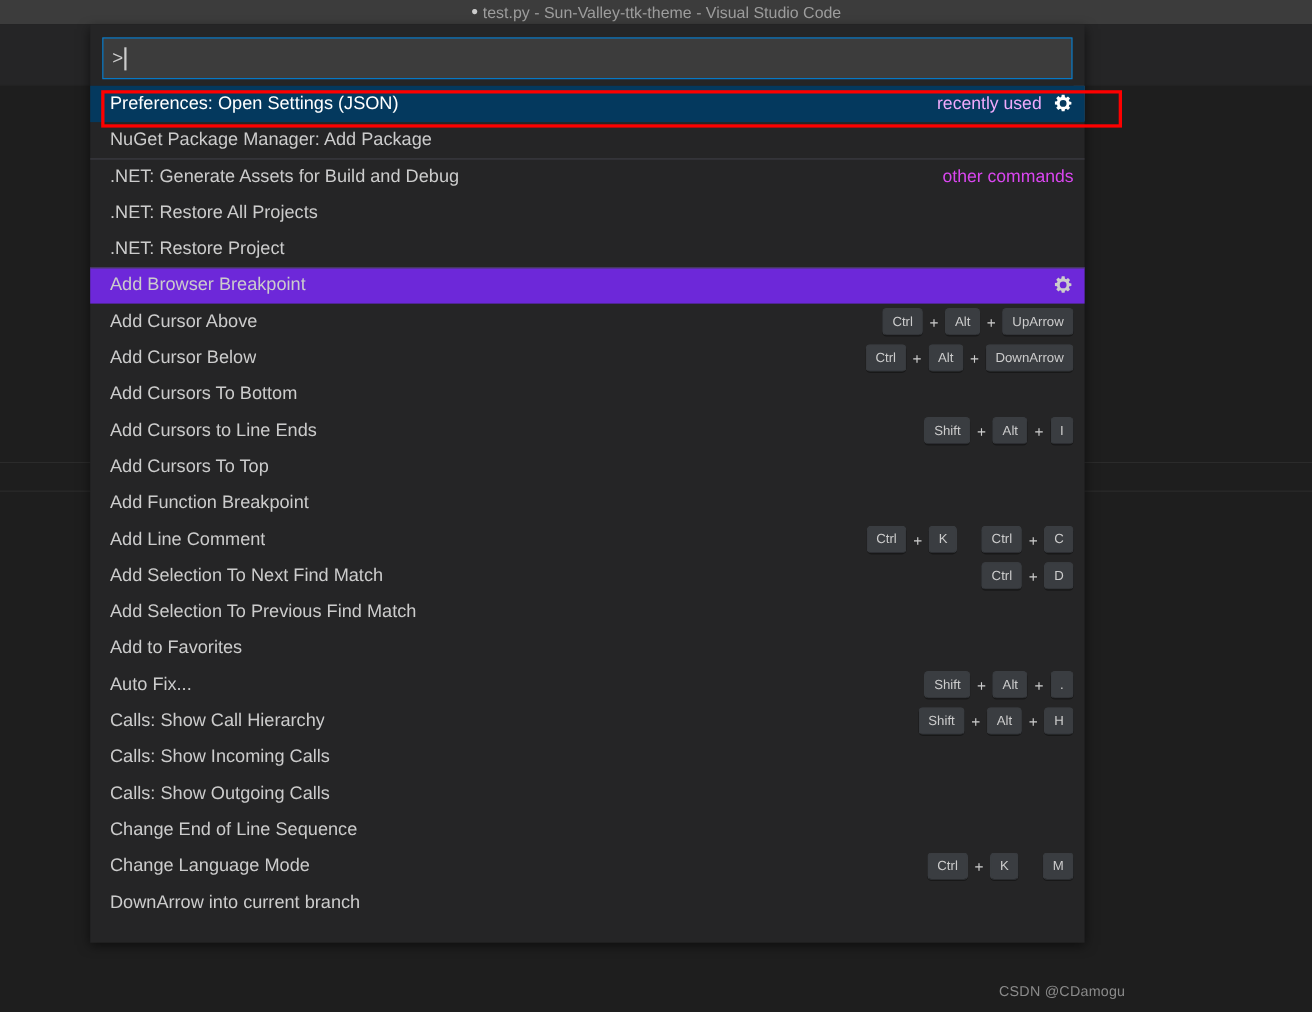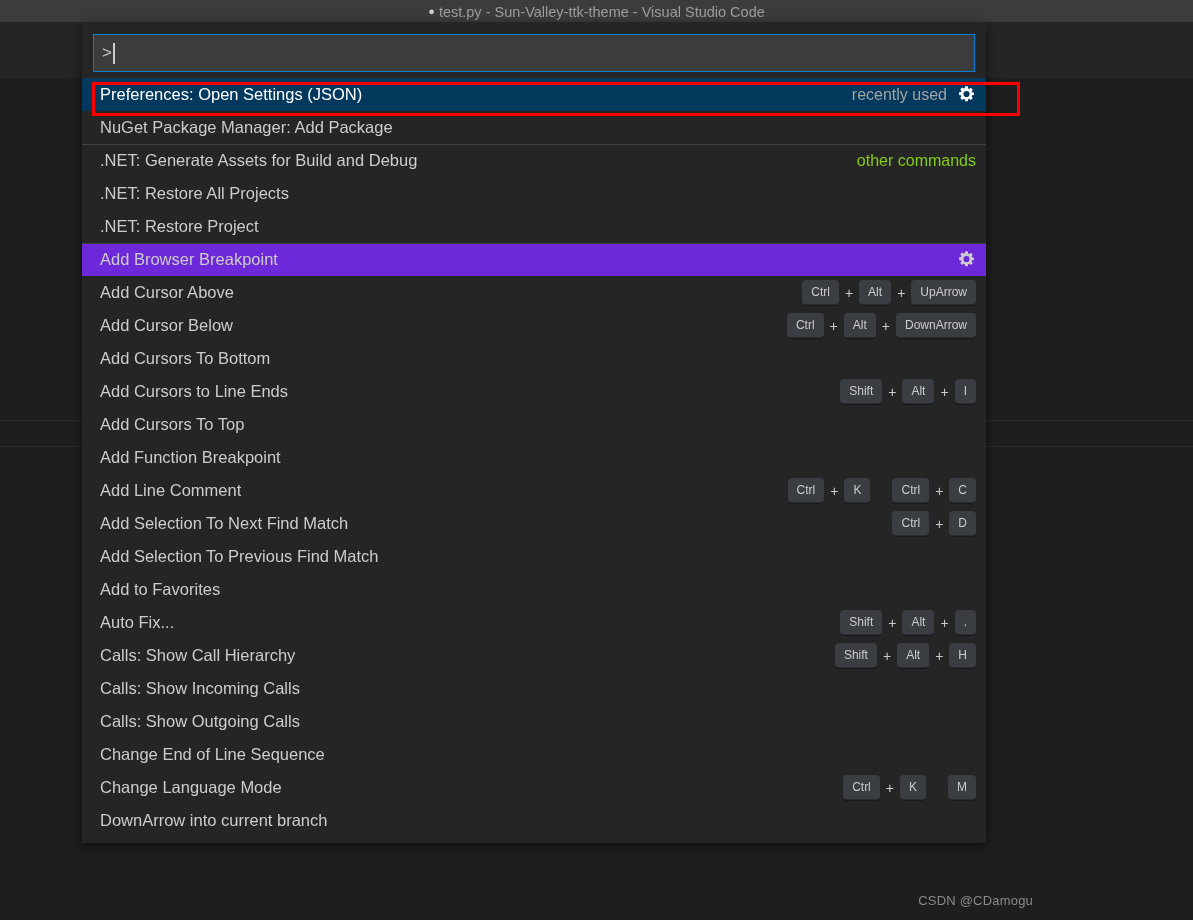--- a/index.html
+++ b/index.html
@@ -56,21 +56,21 @@
     left: 0;
     width: 1193px;
     height: 1px;
     background: #2b2b2b;
   }
   .bg-rule.r1 { top: 342px; }
   .bg-rule.r2 { top: 368px; }
 
   .watermark {
     position: absolute;
-    right: 20px;
+    right: 30px;
     bottom: 12px;
     color: #8a8a8a;
     font-size: 13px;
     letter-spacing: .2px;
   }
 
   
   .quick-input {
     position: absolute;
     left: 82px;
@@ -100,21 +100,21 @@
     display: inline-block;
     width: 2px;
     height: 21px;
     background: #cccccc;
     margin-left: 1px;
     vertical-align: middle;
   }
 
   .qi-list {
     position: relative;
-    padding-bottom: 6px;
+    padding-bottom: 20px;
   }
 
   .qi-row {
     position: relative;
     height: 33px;
     display: flex;
     align-items: center;
     padding: 0 10px 0 18px;
     color: #cccccc;
     font-size: 16.5px;
@@ -136,23 +136,23 @@
   }
   .qi-label { flex: 0 1 auto; overflow: hidden; text-overflow: ellipsis; }
   .qi-right {
     margin-left: auto;
     display: flex;
     align-items: center;
     gap: 10px;
   }
   .qi-group-label {
     font-size: 16px;
-    color: #84cc16;
-  }
-  .qi-row.selected .qi-group-label { color: #a3a3a3; }
+    color: #d946ef;
+  }
+  .qi-row.selected .qi-group-label { color: #f0abfc; }
 
   
   .keys { display: flex; align-items: center; gap: 5px; }
   .key {
     display: inline-block;
     background: #3a3d41;
     border: 1px solid #3a3d41;
     border-bottom-color: #2b2d30;
     border-radius: 4px;
     color: #cccccc;

